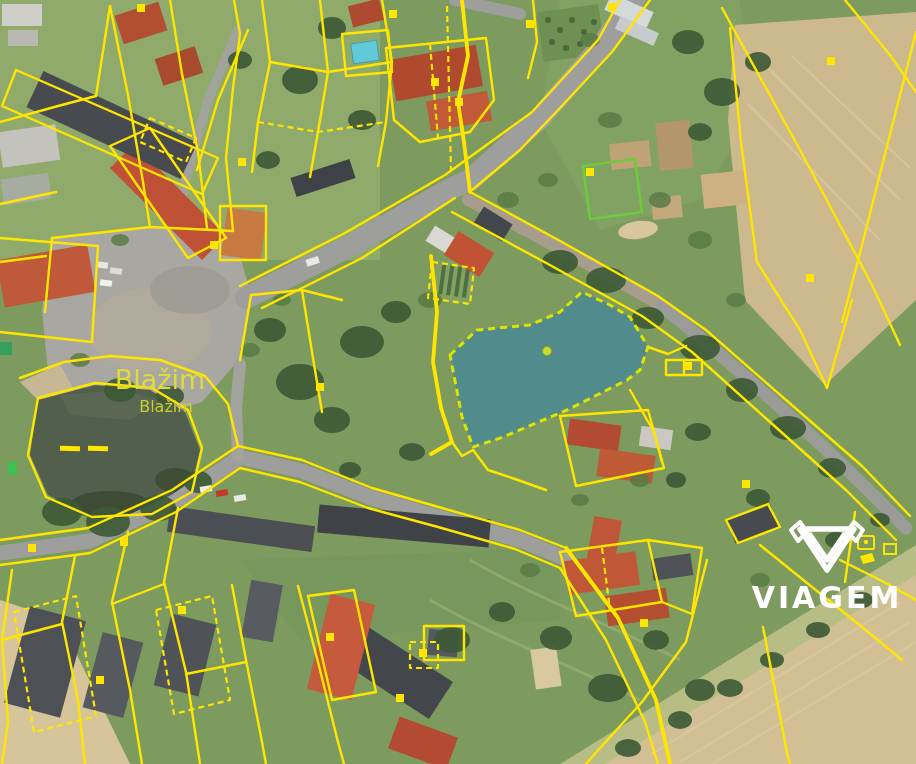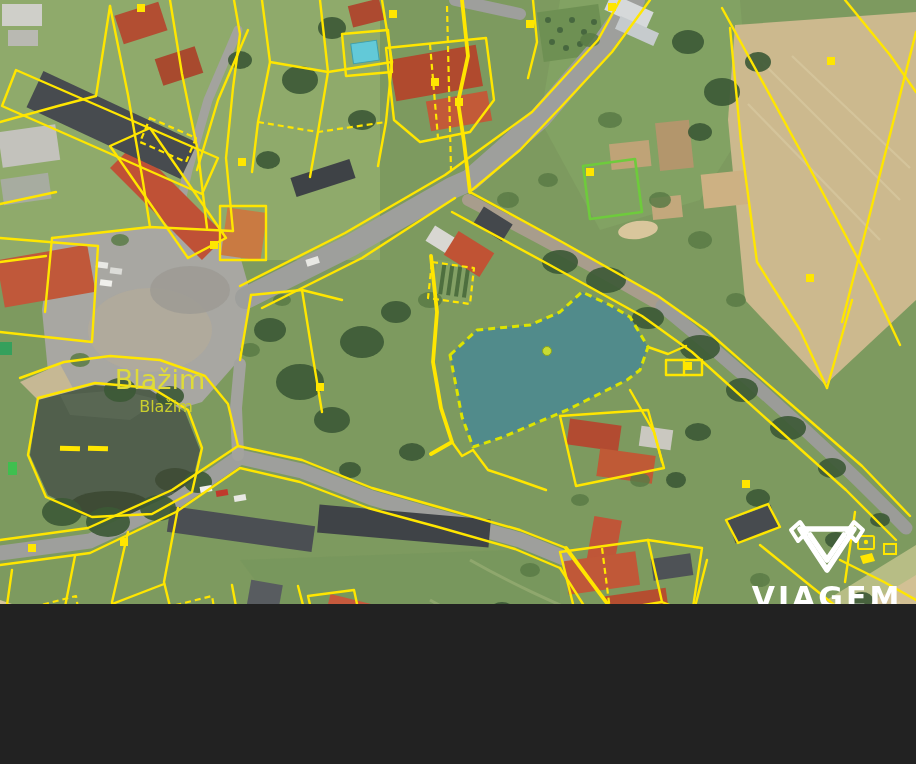--- a/index.html
+++ b/index.html
@@ -1,16 +1,16 @@
 <!DOCTYPE html>
 <html><head>
 <meta charset="utf-8">
 <style>
   html,body{margin:0;padding:0;background:#222;}
-  #stage{position:relative;width:916px;height:604px;overflow:hidden;font-family:"DejaVu Sans",sans-serif;}
+  #stage{position:relative;width:916px;height:764px;overflow:hidden;font-family:"DejaVu Sans",sans-serif;}
   svg{position:absolute;inset:0;display:block;}
   
   .cl{fill:none;stroke:#ffe600;stroke-width:2.4;stroke-linejoin:round;stroke-linecap:round;}
   .cld{fill:none;stroke:#ffe600;stroke-width:2.2;stroke-dasharray:6 4;stroke-linejoin:round;}
   .clt{fill:none;stroke:#ffe600;stroke-width:3.8;stroke-linejoin:round;stroke-linecap:round;}
   .clg{fill:none;stroke:#6ecb3c;stroke-width:2.6;stroke-linejoin:round;}
   .marker{fill:#ffe600;}
   .lbl-big{font-size:27px;fill:#dfdb39;font-weight:500;}
   .lbl-small{font-size:16px;fill:#c9cf2e;}
   .wm-text{font-size:30px;font-weight:bold;fill:#ffffff;letter-spacing:3px;}

